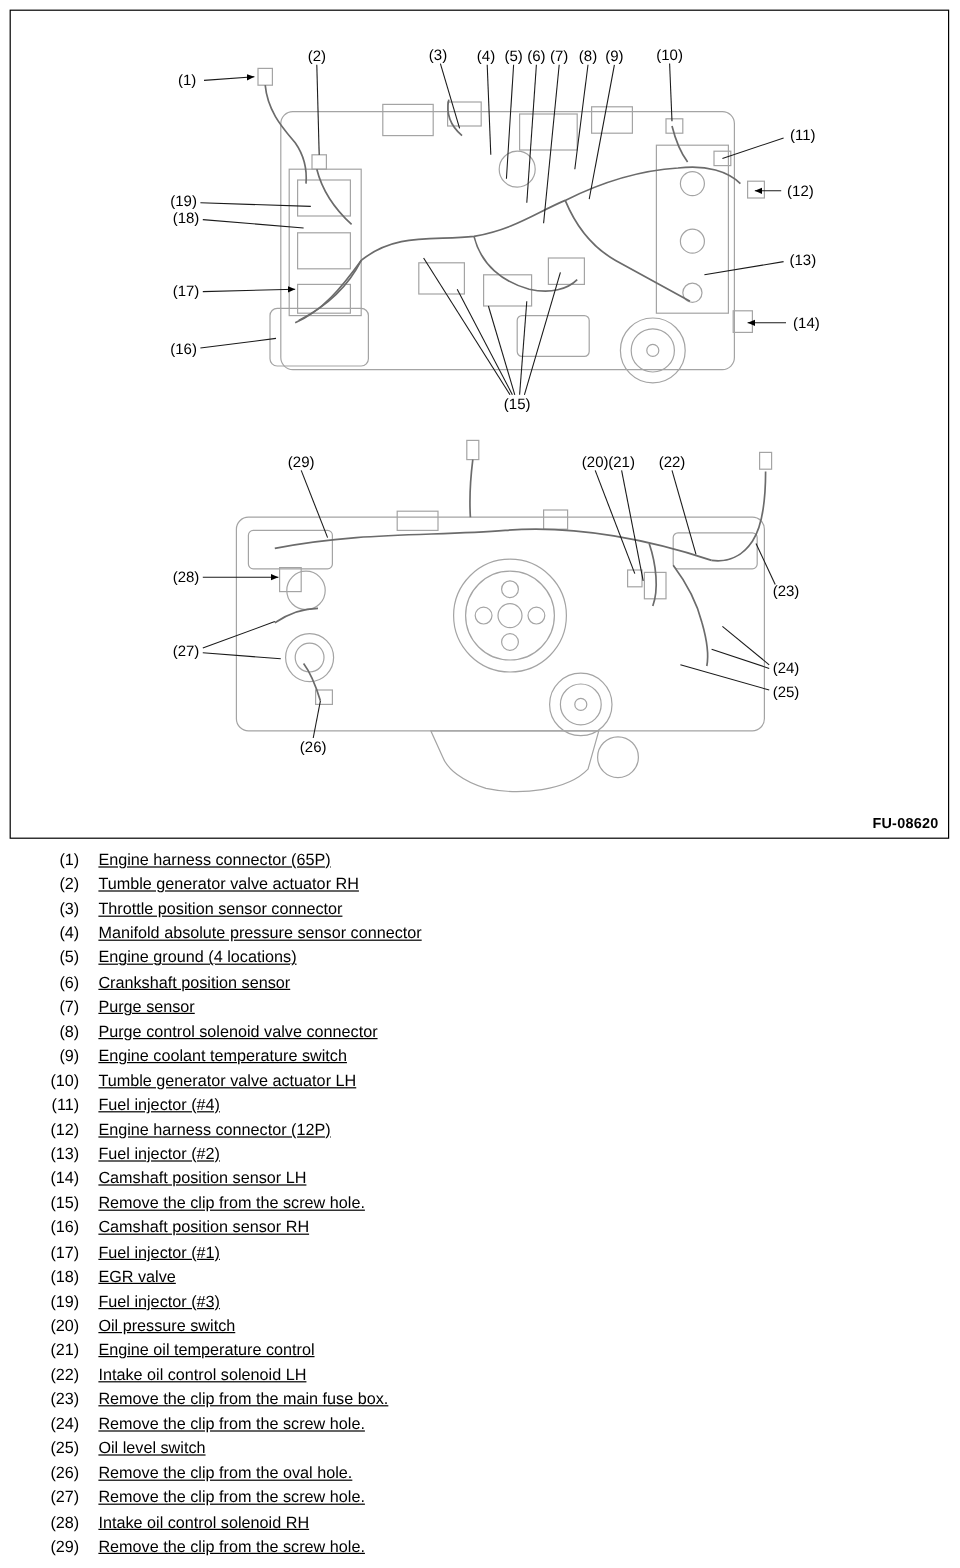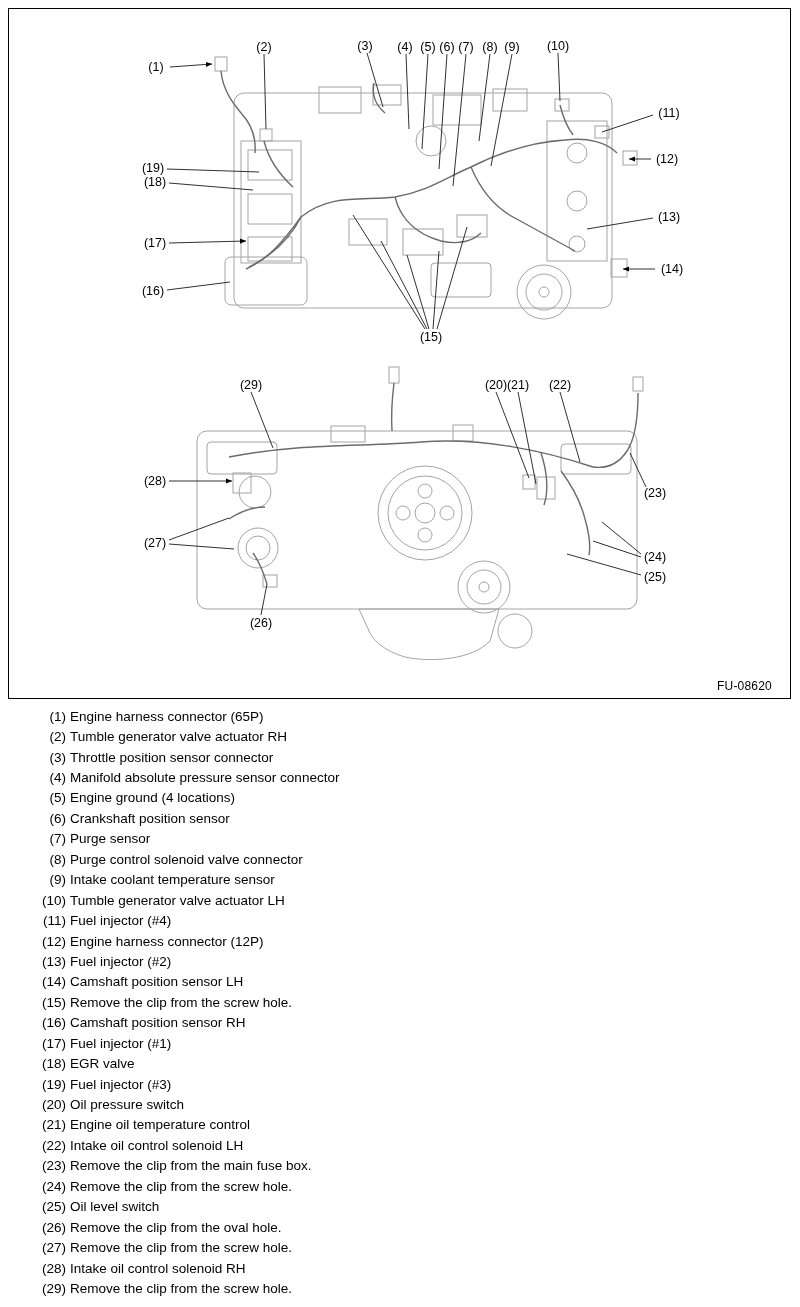--- a/index.html
+++ b/index.html
@@ -7,33 +7,33 @@
     width:800px;height:1307px;background:#fff;position:relative;
     font-family:"Liberation Sans",sans-serif;color:#000;
     -webkit-font-smoothing:antialiased;
   }
   .figure-box{
     position:absolute;left:8px;top:8px;width:781px;height:689px;
     border:1px solid #000;background:#fff;box-sizing:content-box;
   }
   .figure-box svg{position:absolute;left:0;top:0;}
   .fig-code{
-    position:absolute;right:18px;bottom:5px;font-size:12px;letter-spacing:.2px;
+    position:absolute;right:8px;bottom:5px;font-size:12px;letter-spacing:.2px;font-weight:bold;
   }
   #leaders line{stroke:#1a1a1a;stroke-width:0.9;}
   #callouts text{
     font-size:12.5px;fill:#000;text-anchor:middle;
     font-family:"Liberation Sans",sans-serif;
   }
   .art{stroke:#a4a4a4;fill:none;stroke-width:1;}
   .harness{stroke:#6b6b6b;fill:none;stroke-width:1.4;}
   .legend{position:absolute;left:24px;top:706px;width:762px;}
   .legend-row{display:flex;height:20.45px;align-items:center;font-size:13.5px;}
   .legend-row .num{width:42px;text-align:right;flex:none;}
-  .legend-row .txt{margin-left:4px;white-space:nowrap;}
+  .legend-row .txt{margin-left:16px;white-space:nowrap;text-decoration:underline;}
 </style>
 </head>
 <body>
 
 <div class="figure-box">
   <svg viewBox="8 8 781 689" width="781" height="689" xmlns="http://www.w3.org/2000/svg">
     <defs>
       <marker id="arrowhead" markerWidth="8" markerHeight="8" refX="7" refY="3" orient="auto">
         <path d="M0,0 L7,3 L0,6 Z" fill="#000"></path>
       </marker>
@@ -219,21 +219,21 @@
     <div class="legend-row">
       <span class="num">(7)</span>
       <span class="txt">Purge sensor</span>
     </div>
     <div class="legend-row">
       <span class="num">(8)</span>
       <span class="txt">Purge control solenoid valve connector</span>
     </div>
     <div class="legend-row">
       <span class="num">(9)</span>
-      <span class="txt">Intake coolant temperature sensor</span>
+      <span class="txt">Engine coolant temperature switch</span>
     </div>
     <div class="legend-row">
       <span class="num">(10)</span>
       <span class="txt">Tumble generator valve actuator LH</span>
     </div>
     <div class="legend-row">
       <span class="num">(11)</span>
       <span class="txt">Fuel injector (#4)</span>
     </div>
     <div class="legend-row">

